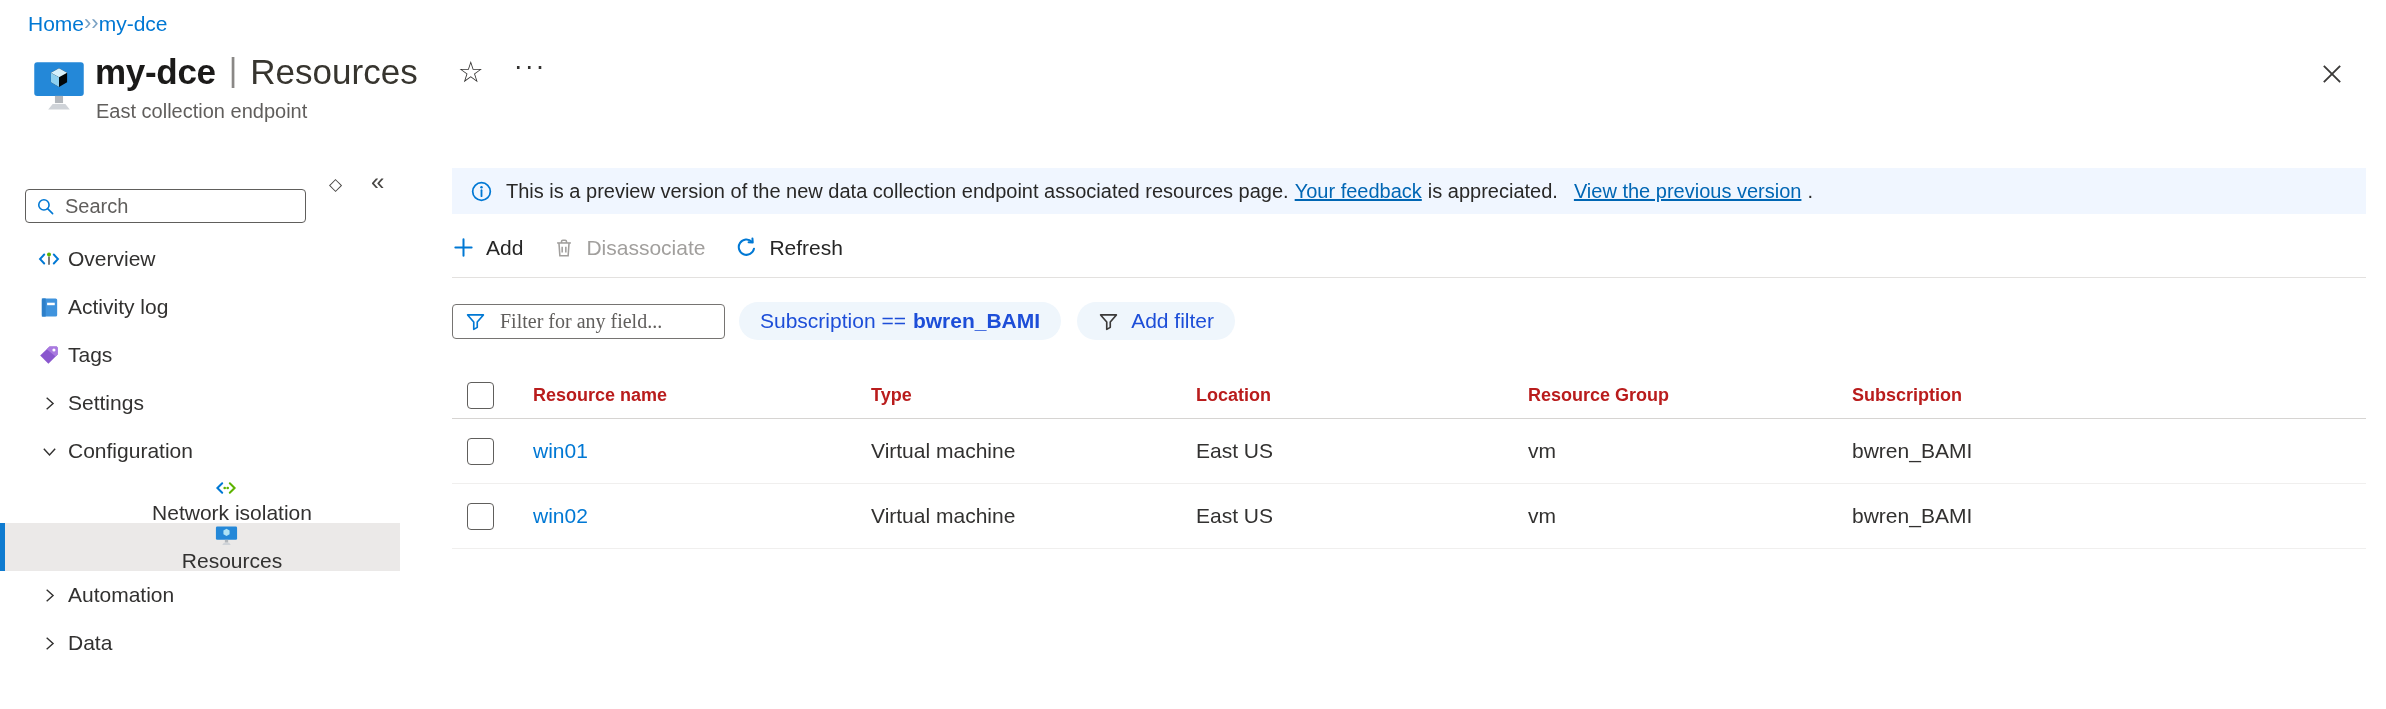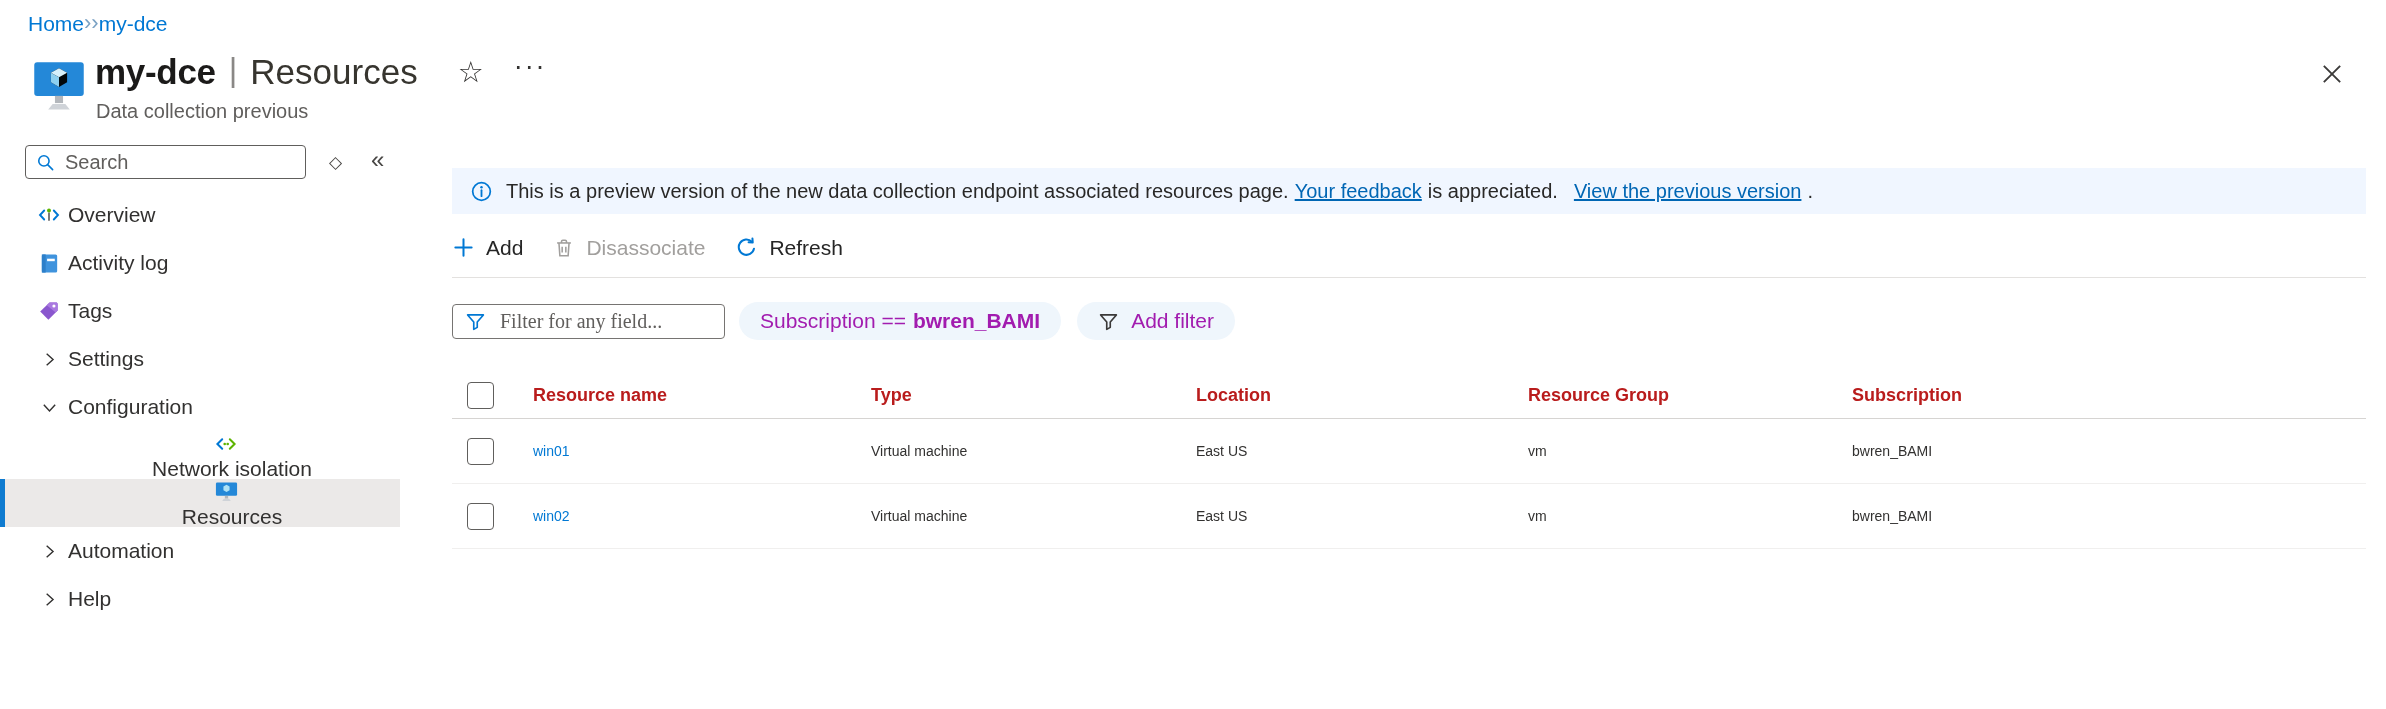--- a/index.html
+++ b/index.html
@@ -21,21 +21,21 @@
   .title-sep { font-size:33px; font-weight:300; color:#8a8886; margin:0 13px; transform:translateY(-2px); }
   .title-section { font-size:35px; font-weight:400; color:#37352f; }
   .star { font-size:29px; color:#323130; margin-left:40px; cursor:pointer; line-height:1; }
   .more { font-size:27px; color:#323130; margin-left:30px; cursor:pointer; letter-spacing:2px; line-height:1; transform:translateY(-6px); }
   .subtitle { font-size:20px; color:#605e5c; margin-top:8px; margin-left:1px; }
   .close-btn { position:absolute; top:60px; left:2318px; width:28px; height:28px; cursor:pointer; }
 
   
   .sidebar { position:absolute; top:145px; left:0; width:400px; }
   .sidebar-search-row { display:flex; align-items:center; margin-left:25px; }
-  .search-box { width:281px; height:34px; border:1.5px solid #605e5c; border-radius:4px; display:flex; align-items:center; padding:0 10px; background:#fff; }
+  .search-box { width:281px; height:34px; border:1.5px solid #605e5c; border-radius:4px; display:flex; align-items:center; padding:0 10px; background:#fff;margin-top:44px; }
   .search-box svg { flex:0 0 auto; margin-right:10px; }
   .search-box input { border:none; outline:none; width:100%; font-size:20px; font-family:"Liberation Sans",sans-serif; color:#323130; background:transparent; }
   .search-box input::placeholder { color:#605e5c; }
   .side-glyph { color:#484644; cursor:pointer; }
   .glyph-diamond { font-size:17px; margin-left:23px; }
   .glyph-collapse { font-size:24px; margin-left:29px; transform:translateY(-2px); }
 
   .menu { margin-top:12px; }
   .menu-item { height:48px; display:flex; align-items:center; padding-left:36px; cursor:pointer; position:relative; font-size:21px; color:#323130; }
   .menu-item .ico { width:26px; height:26px; display:flex; align-items:center; justify-content:center; margin-right:6px; flex:0 0 auto; }
@@ -55,29 +55,29 @@
   .toolbar { height:64px; display:flex; align-items:center; border-bottom:1.5px solid #e3e1df; padding-top:4px; }
   .tb-btn { display:flex; align-items:center; gap:11px; font-size:21px; color:#262626; cursor:pointer; margin-right:30px; }
   .tb-btn svg { flex:0 0 auto; }
   .tb-btn.disabled { color:#a19f9d; cursor:default; }
 
   .filter-row { margin-top:24px; height:38px; display:flex; align-items:center; }
   .filter-input { width:273px; height:35px; border:1.5px solid #767472; border-radius:4px; display:flex; align-items:center; padding:0 12px; margin-right:14px; background:#fff; }
   .filter-input svg { margin-right:14px; flex:0 0 auto; }
   .filter-input input { border:none; outline:none; width:100%; font-size:20px; font-family:Liberation Serif, serif; color:#323130; background:transparent; }
   .filter-input input::placeholder { color:#605e5c; }
-  .pill { height:38px; border-radius:19px; background:#eff6fc; display:flex; align-items:center; padding:0 21px; font-size:21px; color:#a21caf; cursor:pointer; margin-right:16px; }
+  .pill { height:38px; border-radius:19px; background:#eff6fc; display:flex; align-items:center; padding:0 21px; font-size:21px; color:#1d4ed8; cursor:pointer; margin-right:16px; }
   .pill b { margin-left:7px; font-weight:700; }
   .pill svg { margin-right:12px; }
 
   
   .grid { margin-top:33px; }
   .grid-row { display:grid; grid-template-columns:81px 338px 325px 332px 324px 1fr; align-items:center; }
   .grid-head { height:46px; border-bottom:1.5px solid #d6d4d2; font-weight:700; font-size:18px; color:#b91c1c; }
-  .grid-data { height:65px; border-bottom:1px solid #f0efee; font-size:14px; color:#323130; }
+  .grid-data { height:65px; border-bottom:1px solid #f0efee; font-size:21px; color:#323130; }
   .cb-cell { padding-left:15px; }
   .checkbox { width:27px; height:27px; border:1.5px solid #605e5c; border-radius:4px; background:#fff; cursor:pointer; }
   .cell-link { color:#0078d4; cursor:pointer; }
 </style>
 </head>
 <body>
 
 <nav class="breadcrumb">
   <a class="crumb">Home</a>
   <span class="sep">›</span>
@@ -95,21 +95,21 @@
     <path d="M7.2 22.6h9.6l-2-2.5H9.2z" fill="#cfd3d8"></path>
   </svg>
   <div class="title-block">
     <div class="title-line">
       <span class="title-name">my-dce</span>
       <span class="title-sep">|</span>
       <span class="title-section">Resources</span>
       <span class="star">☆</span>
       <span class="more">···</span>
     </div>
-    <div class="subtitle">Data collection previous</div>
+    <div class="subtitle">East collection endpoint</div>
   </div>
 </header>
 
 <svg class="close-btn" viewBox="0 0 24 24">
   <path d="M5 5l14 14M19 5L5 19" stroke="#3b3a39" stroke-width="1.6" fill="none"></path>
 </svg>
 
 <aside class="sidebar">
   <div class="sidebar-search-row">
     <div class="search-box">
@@ -209,21 +209,21 @@
       </span>
       <span>Automation</span>
     </div>
 
     <div class="menu-item">
       <span class="ico">
         <svg width="17" height="17" viewBox="0 0 24 24" fill="none">
             <path d="M8 4l9 8-9 8" stroke="#323130" stroke-width="2"></path>
           </svg>
       </span>
-      <span>Help</span>
+      <span>Data</span>
     </div>
   </div>
 </aside>
 
 <main class="main">
 
   <div class="banner">
     <svg width="23" height="23" viewBox="0 0 24 24" fill="none">
       <circle cx="12" cy="12" r="9.2" stroke="#0078d4" stroke-width="1.8"></circle>
       <circle cx="12" cy="7.6" r="1.3" fill="#0078d4"></circle>

